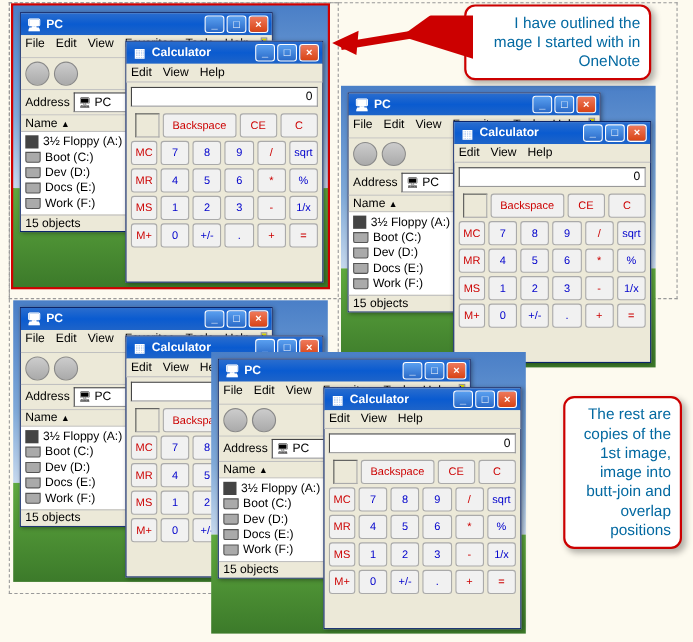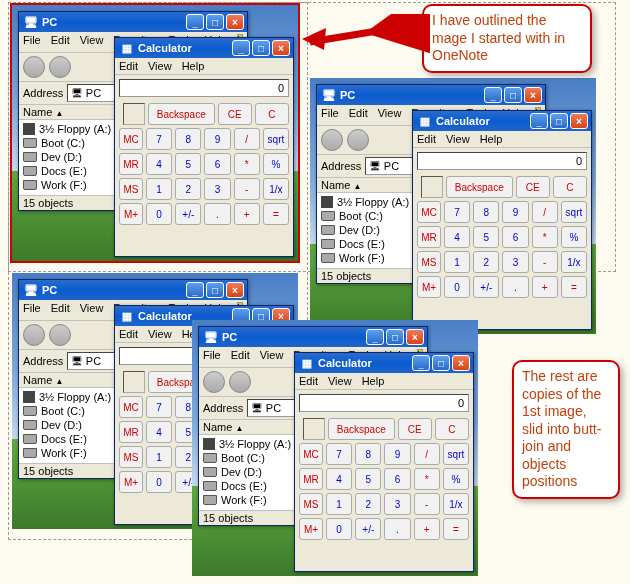--- a/index.html
+++ b/index.html
@@ -190,24 +190,24 @@
 }
 .calc-row.head { padding-top: 2px; }
 .pin { position: absolute; right: 56px; top: 34px; width: 10px; height: 10px; background: #c00; border-radius: 50%; box-shadow: 0 0 2px #800; }
 
 .callout {
   position: absolute;
   background: #fff;
   border: 2px solid #c00;
   border-radius: 10px;
   padding: 6px 8px;
-  color: #c2410c;
+  color: #0369a1;
   font-family: Arial, sans-serif;
   font-size: 14px;
-  text-align: left;
+  text-align: right;
   box-shadow: 3px 3px 6px rgba(0,0,0,0.3);
   line-height: 1.25;
 }
 </style>
 </head>
 <body>
 
 <div class="canvas" id="canvas">
   <div class="guide-border" style="left:8px;top:2px;width:300px;height:538px"></div>
   <div class="guide-border" style="left:8px;top:2px;width:608px;height:270px"></div>
@@ -698,13 +698,13 @@
 <svg style="position:absolute; left:300px; top:14px; width:130px; height:40px;">
   <defs>
     <marker id="ah" markerWidth="12" markerHeight="12" refX="2" refY="5" orient="auto">
       <polygon points="0,0 10,5 0,10" fill="#c00"></polygon>
     </marker>
   </defs>
   <line x1="120" y1="10" x2="10" y2="28" stroke="#c00" stroke-width="7" marker-start="url(#ah)"></line>
   <polygon points="2,25 26,14 24,36" fill="#c00"></polygon>
 </svg>
 
-<div class="callout" style="right:10px; top:360px; width:108px;">The rest are copies of the 1st image, slid into butt-join and objects positions</div>
+<div class="callout" style="right:10px; top:360px; width:108px;">The rest are copies of the 1st image, image into butt-join and overlap positions</div>
 
 </body></html>

